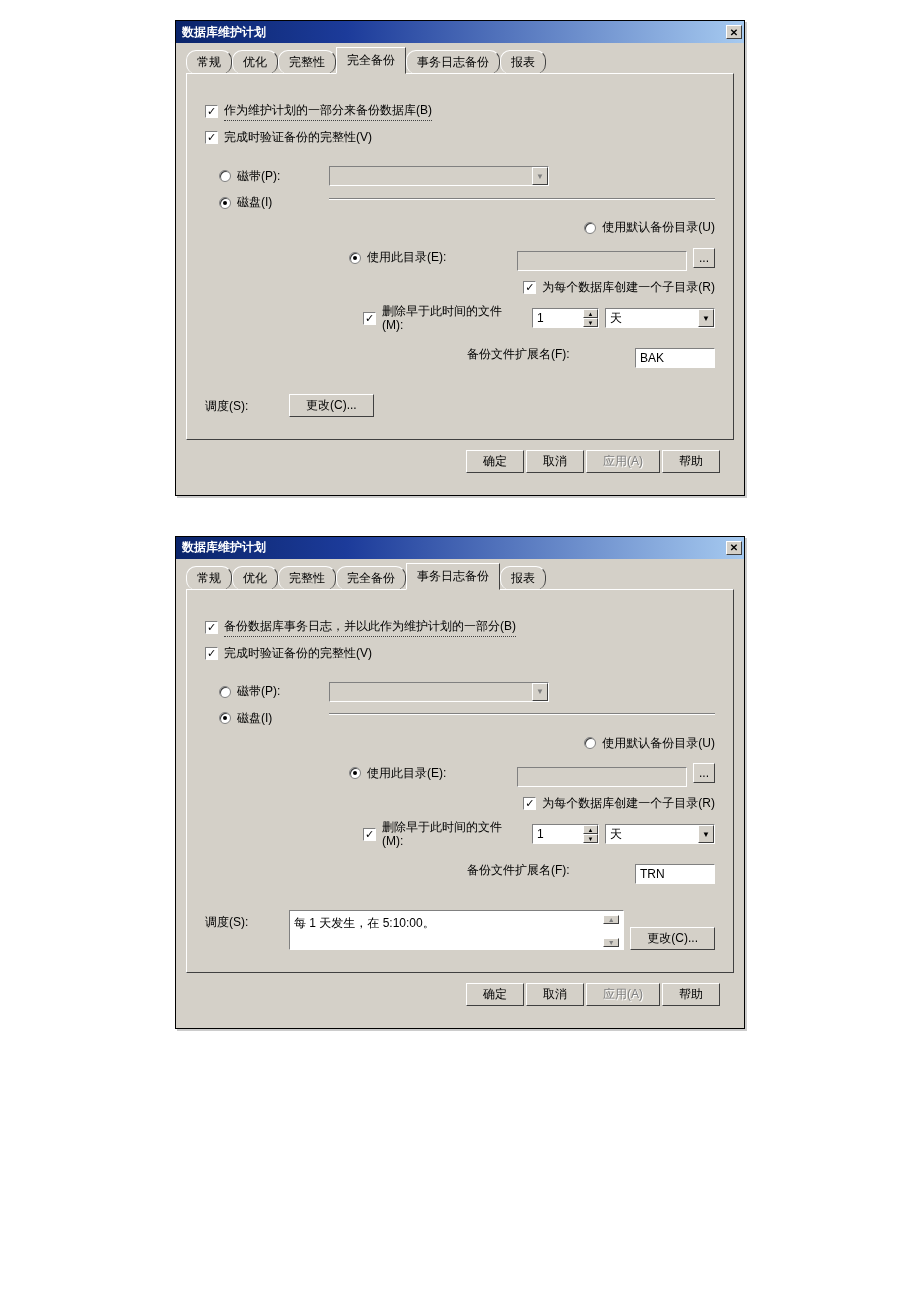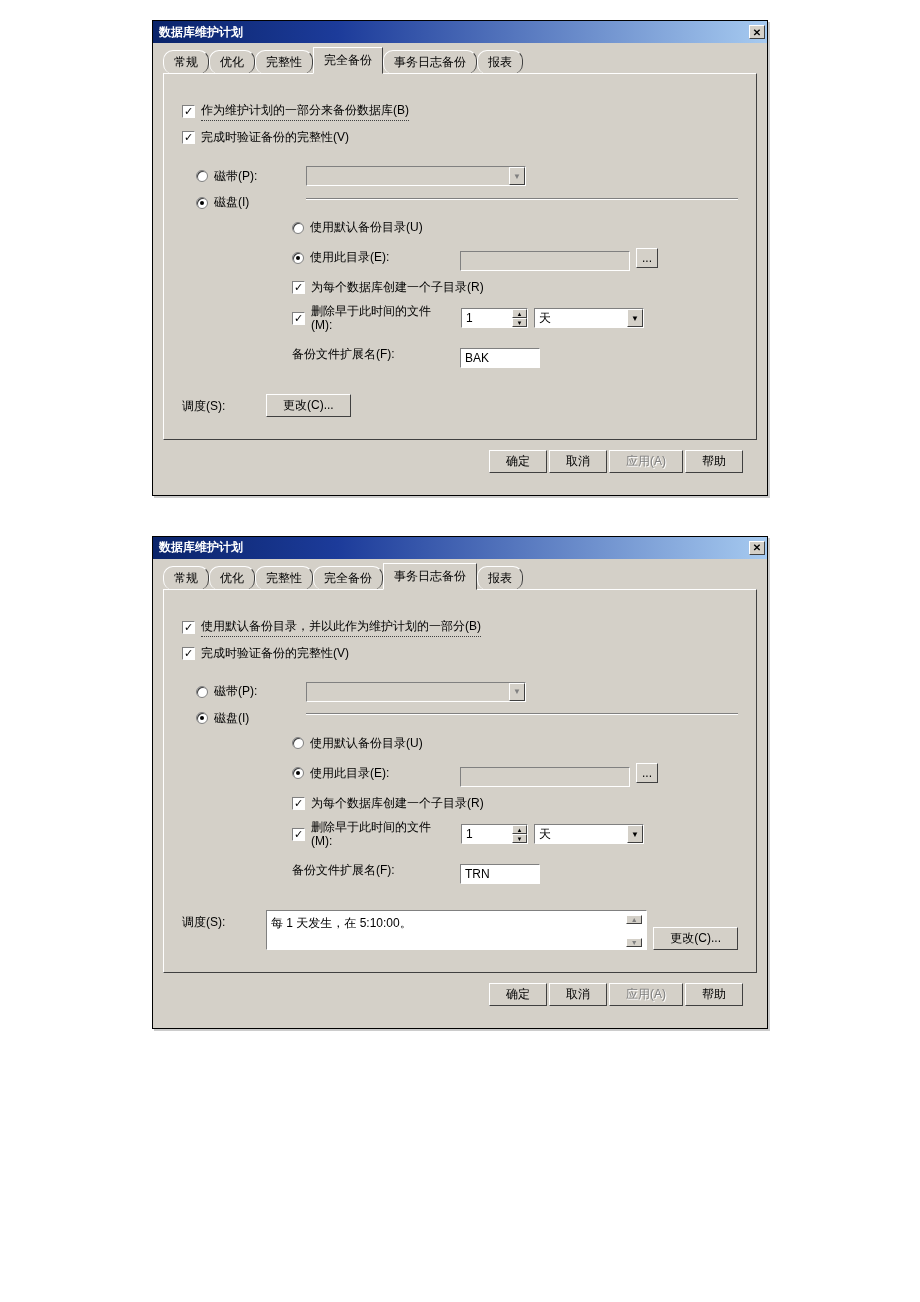--- a/index.html
+++ b/index.html
@@ -3,21 +3,21 @@
 <meta charset="utf-8">
 <style>
 * { box-sizing: border-box; margin: 0; padding: 0; }
 body {
   background: #fff;
   font-family: "Microsoft YaHei", SimSun, Arial, sans-serif;
   font-size: 12px;
   padding: 20px 0;
 }
 .dialog {
-  width: 616px;
+  width: 570px;
   margin: 0 auto 40px auto;
   border: 1px solid #000;
   background: #d4d0c8;
   box-shadow: 2px 2px 0 rgba(0,0,0,0.2);
 }
 .titlebar {
   height: 22px;
   background: linear-gradient(to right, #0a246a 0%, #1c3b9a 30%, #a6caf0 100%);
   color: #fff;
   font-weight: bold;
@@ -121,21 +121,21 @@
   display: flex; align-items: center; justify-content: center;
   font-size: 8px; color: #808080;
 }
 .hr {
   height: 2px;
   border-top: 1px solid #808080;
   border-bottom: 1px solid #fff;
   margin: 2px 0 10px 0;
 }
 .indent1 { margin-left: 14px; }
-.indent2 { margin-left: 110px; }
+.indent2 { margin-left: 110px; justify-content: flex-end; }
 .txt-input {
   height: 20px;
   background: #fff;
   border-top: 1px solid #808080;
   border-left: 1px solid #808080;
   border-right: 1px solid #fff;
   border-bottom: 1px solid #fff;
   padding: 2px 4px;
   font-size: 12px;
   font-family: inherit;
@@ -347,21 +347,21 @@
           <div class="tab inactive">常规</div>
           <div class="tab inactive">优化</div>
           <div class="tab inactive">完整性</div>
           <div class="tab inactive">完全备份</div>
           <div class="tab active">事务日志备份</div>
           <div class="tab inactive">报表</div>
         </div>
         <div class="tab-body">
           <div class="row">
             <span class="chk checked"></span>
-            <span class="dotted">使用默认备份目录，并以此作为维护计划的一部分(B)</span>
+            <span class="dotted">备份数据库事务日志，并以此作为维护计划的一部分(B)</span>
           </div>
           <div class="row">
             <span class="chk checked"></span>
             <span>完成时验证备份的完整性(V)</span>
           </div>
           <div style="height:12px"></div>
           <div class="row indent1">
             <span class="radio "></span>
             <span class="label-col">磁带(P):</span>
             <div class="combo" style="width:220px">

